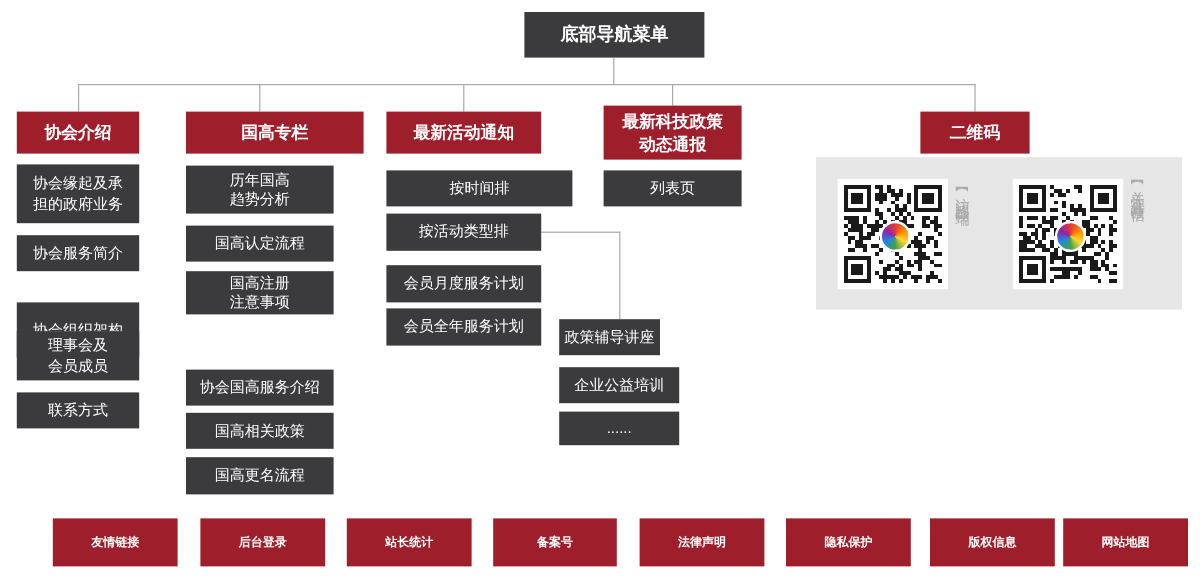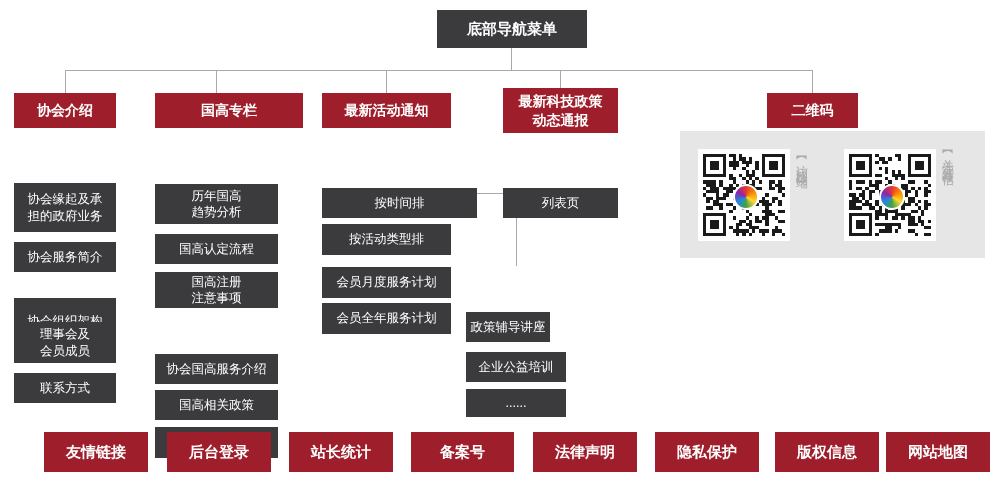--- a/index.html
+++ b/index.html
@@ -29,24 +29,24 @@
     font-size: 15px;
   }
   .red {
     background: #9e1f2b;
     font-weight: bold;
     font-size: 14px;
   }
   .dark {
     background: #3b3b3d;
     font-size: 12.5px;
-    margin-top: 46px;
   }
   .footer-box {
-    font-size: 15px;
+    font-size: 10px;
+    font-family: Liberation Serif, serif;
   }
   .line {
     position: absolute;
     background: #a9a9a9;
   }
   .qr-panel {
     position: absolute;
     background: #e6e6e6;
   }
   .qr {

